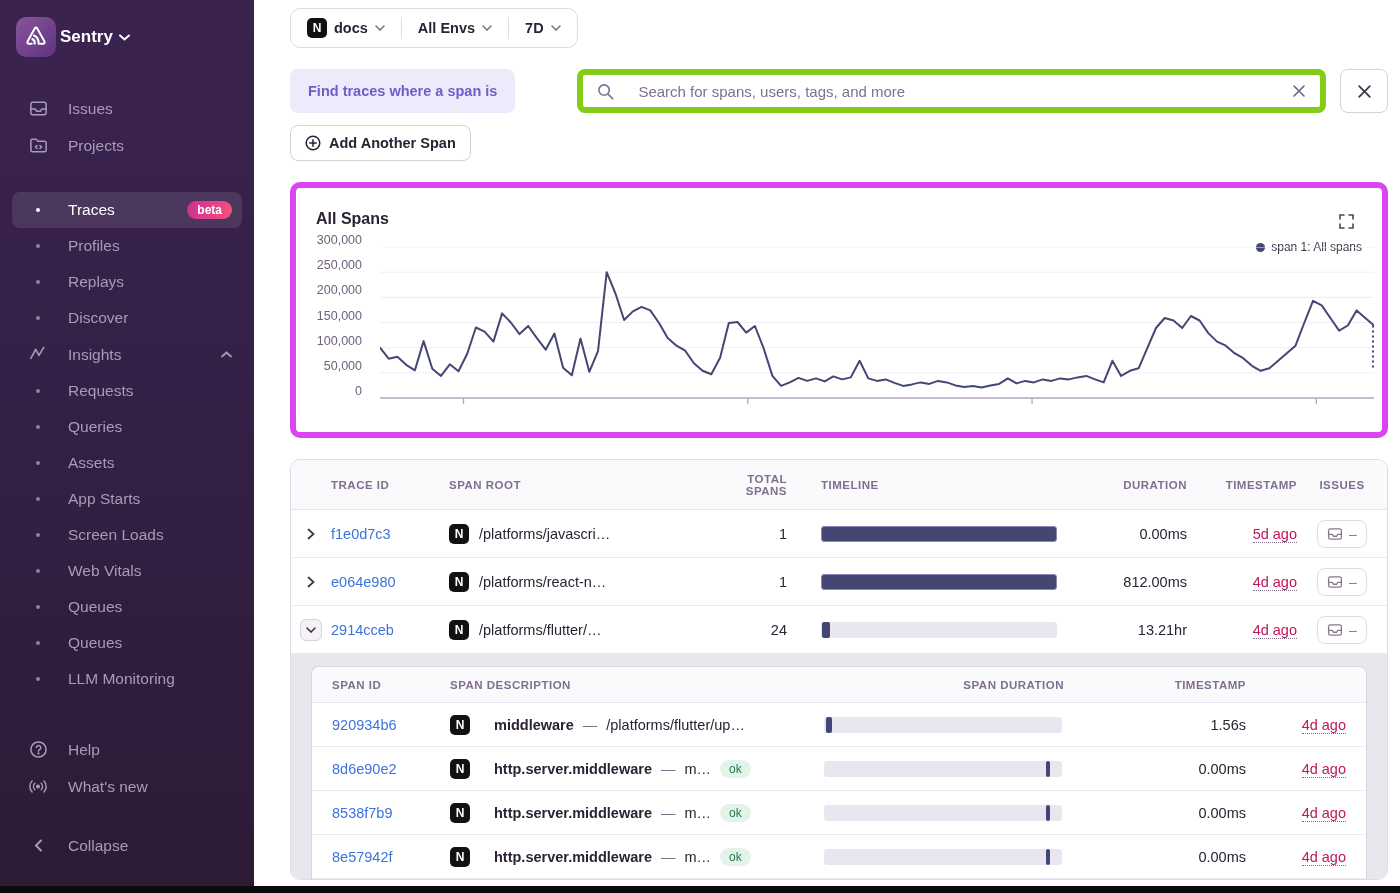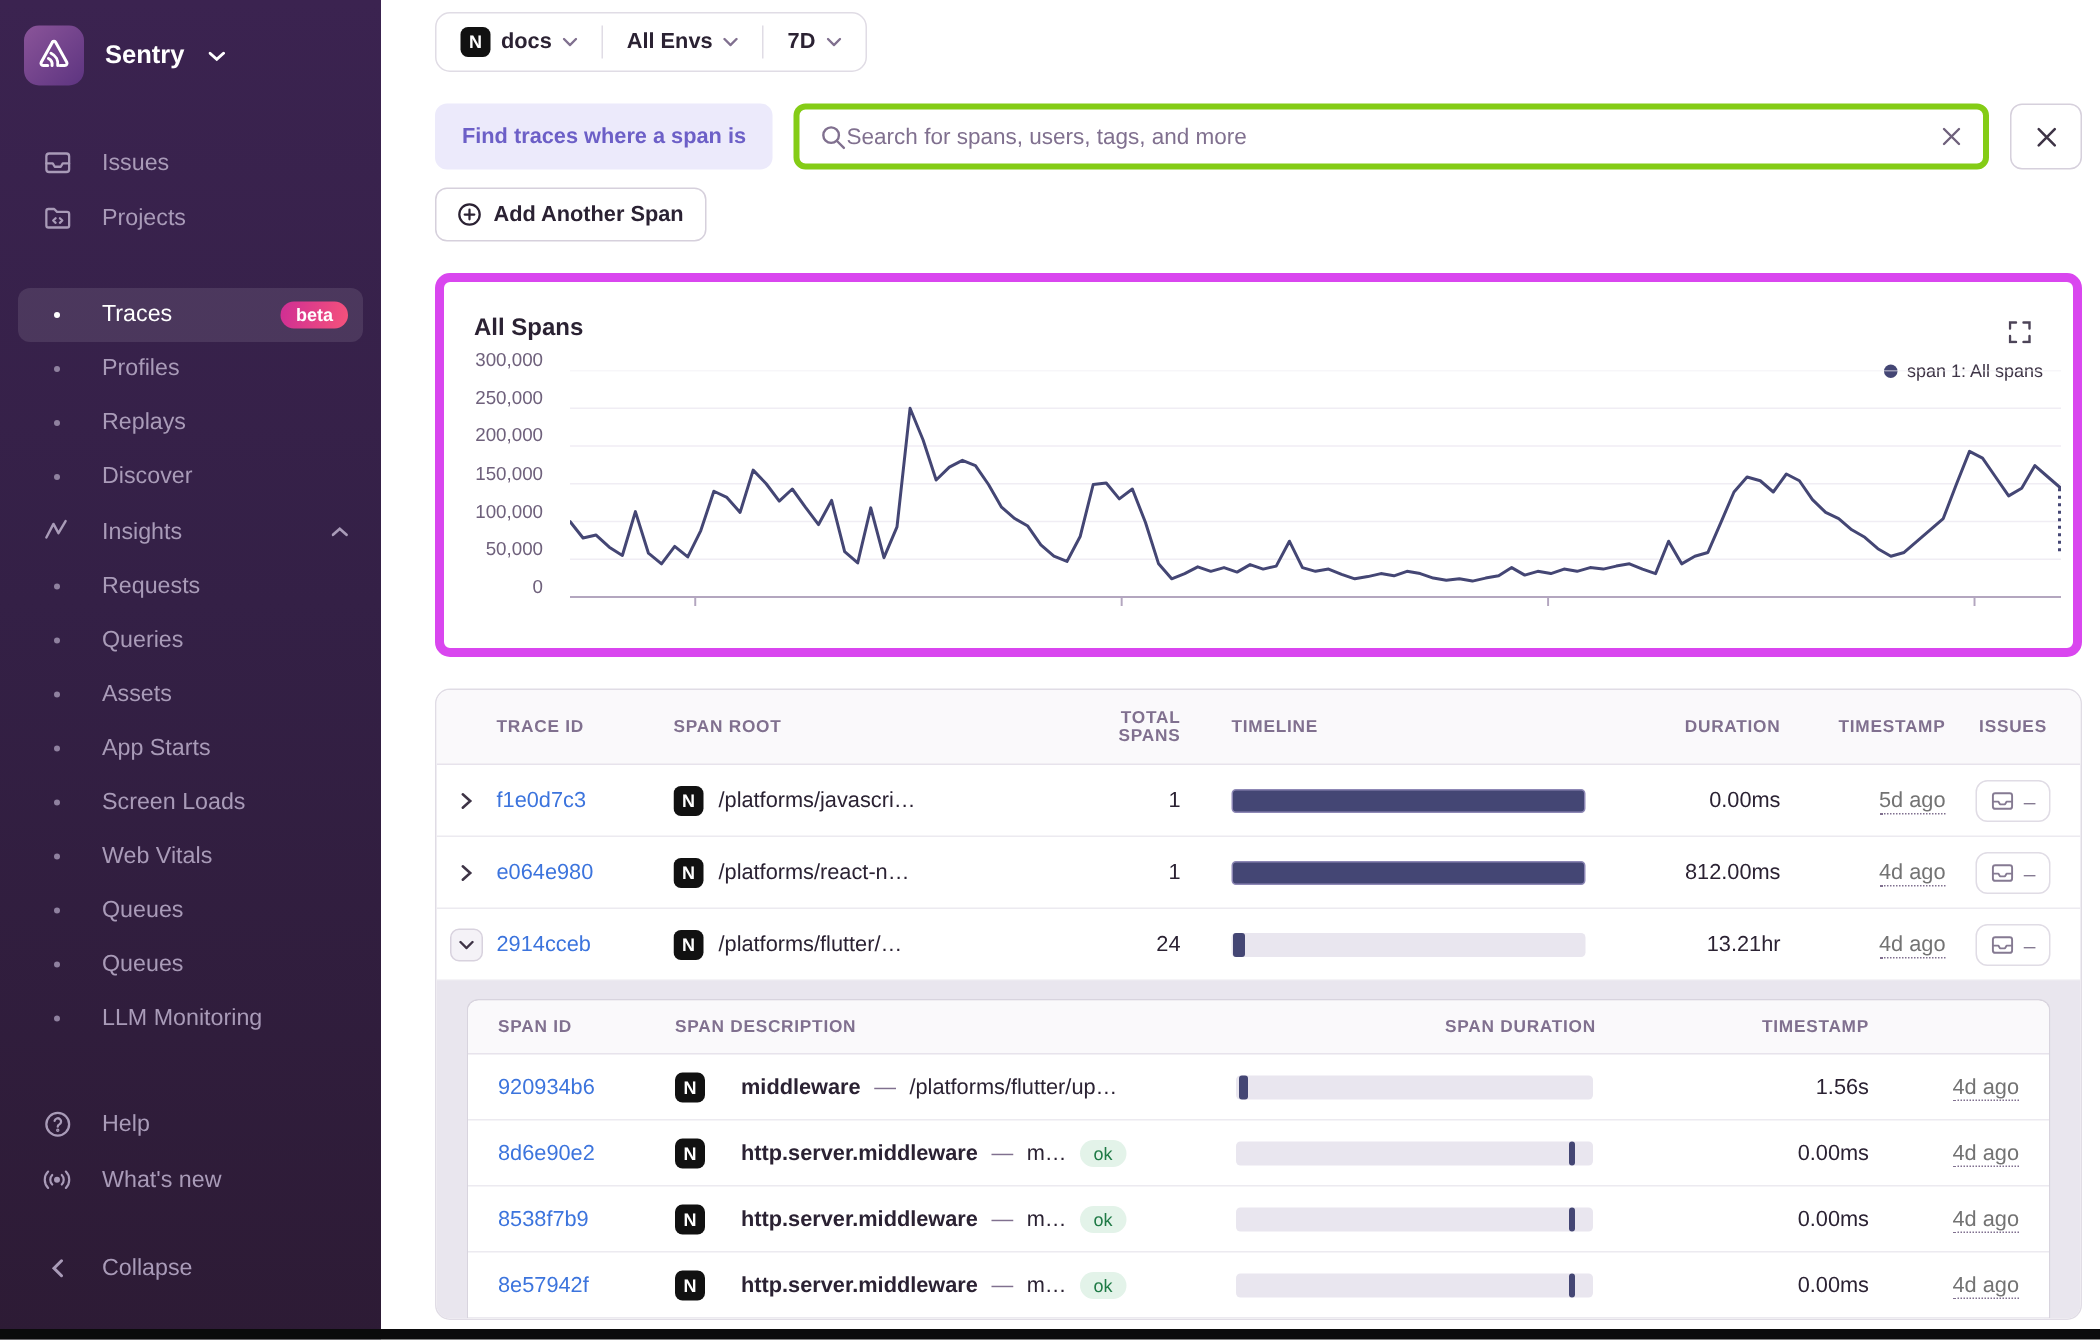--- a/index.html
+++ b/index.html
@@ -4,21 +4,21 @@
 <style>
   * { margin:0; padding:0; box-sizing:border-box; }
   html,body { width:1400px; height:893px; overflow:hidden; background:#fff;
     font-family:"Liberation Sans","DejaVu Sans",sans-serif; color:#2b2233; }
   .page { display:flex; width:1400px; height:893px; position:relative; }
 
   
   .sidebar { width:254px; min-width:254px; height:100%; padding:12px 12px 0 12px;
     background:linear-gradient(180deg,#3b2350 0%,#342046 45%,#2d1b35 100%);
     color:#a99bb8; display:flex; flex-direction:column; overflow:hidden; }
-  .brand { display:flex; align-items:center; gap:14px; padding:2px 4px 0 4px; height:48px; cursor:pointer; }
+  .brand { display:flex; align-items:center; gap:4px; padding:2px 4px 0 4px; height:48px; cursor:pointer; }
   .brand-logo { width:40px; height:40px; border-radius:10px; flex:none;
     background:linear-gradient(135deg,#8a5499 0%,#5d3480 100%); display:flex; align-items:center; justify-content:center; }
   .brand-name { color:#fff; font-weight:700; font-size:17px; }
   .brand .chev { margin-left:2px; }
   nav { margin-top:30px; }
   .nav-item { display:flex; align-items:center; height:36px; padding:0 10px 0 16px;
     font-size:15.5px; color:#a99bb8; border-radius:8px; cursor:pointer; }
   .nav-item .icon-cell { width:20px; margin-right:20px; display:flex; align-items:center; justify-content:center; flex:none; }
   .nav-item.main { height:37px; }
   .nav-item.active { background:rgba(255,255,255,0.10); color:#fff; }
@@ -36,22 +36,22 @@
   .project-pill { display:flex; align-items:center; height:40px; background:#fff;
     border:1px solid #e0dce5; border-radius:10px; padding:0 16px; gap:8px; cursor:pointer; }
   .project-pill .seg { display:flex; align-items:center; gap:7px; font-weight:700; font-size:14.5px; color:#2b2233; }
   .vdiv { width:1px; height:22px; background:#e0dce5; margin:0 8px; }
   .next-icon { width:20px; height:20px; border-radius:5px; background:#111; color:#fff;
     font-weight:700; font-size:12px; display:flex; align-items:center; justify-content:center; flex:none; }
 
   .filter-row { margin-top:21px; display:flex; gap:14px; height:44px; }
   .find-chip { display:flex; align-items:center; background:#eceafb; color:#6c5fc7;
     font-weight:700; font-size:14.5px; border-radius:8px; padding:0 18px; white-space:nowrap; cursor:pointer; }
-  .search-bar { flex:1; display:flex; align-items:center; border:4px solid #84cc16;
-    border-radius:8px; padding:0 14px; gap:0; background:#fff; }
+  .search-bar { flex:1; display:flex; align-items:center; border:6px solid #84cc16;
+    border-radius:8px; padding:0 14px; gap:24px; background:#fff;margin-left:48px; }
   .search-bar input { flex:1; border:none; outline:none; font-size:15px;
     font-family:inherit; color:#2b2233; background:transparent; }
   .search-bar input::placeholder { color:#80708f; }
   .icon-btn { background:none; border:none; cursor:pointer; display:flex; align-items:center; }
   .close-btn { width:48px; height:44px; border:1px solid #d6d0dc; border-radius:8px;
     background:#fff; cursor:pointer; display:flex; align-items:center; justify-content:center; }
 
   .addspan-row { margin-top:12px; }
   .btn-addspan { display:inline-flex; align-items:center; gap:8px; height:36px; padding:0 14px;
     background:#fff; border:1px solid #d6d0dc; border-radius:8px; font-weight:700;
@@ -81,21 +81,21 @@
   .chev-cell { display:flex; justify-content:center; }
   .chev-box { width:22px; height:22px; border:1px solid #d8d2de; background:#f4f2f7; border-radius:6px;
     display:flex; align-items:center; justify-content:center; cursor:pointer; }
   .id-link { color:#3c74dd; cursor:pointer; }
   .root-cell { display:flex; align-items:center; gap:10px; overflow:hidden; white-space:nowrap; }
   .tl-cell { padding-left:34px; }
   .tl-bar-full { width:236px; height:16px; background:#444674; border:1px solid #8d87b5; border-radius:3px; }
   .tl-track { position:relative; width:236px; height:16px; background:#e9e6ef; border-radius:3px; }
   .tl-track .seg { position:absolute; top:0; bottom:0; background:#444674; border-radius:2px; }
   .seg-left { left:1px; width:8px; }
-  .ts { color:#737373; border-bottom:1px dotted #80708f; display:inline; cursor:default; }
+  .ts { color:#be185d; border-bottom:1px dotted #80708f; display:inline; cursor:default; }
   .issues-btn { display:inline-flex; align-items:center; gap:6px; height:28px; padding:0 9px;
     border:1px solid #e0dce5; border-radius:8px; background:#fff; color:#857a92; font-size:14px; cursor:pointer; }
 
   
   .expanded { background:#e9e6ee; padding:12px 20px 0 20px; }
   .span-card { background:#fff; border:1px solid #d8d4de; border-radius:8px 8px 0 0; border-bottom:none; overflow:hidden; }
   .s-grid { display:grid; grid-template-columns:20px 118px 44px 330px 240px 1fr 100px 20px; align-items:center; }
   .s-header { height:36px; background:#faf9fb; border-bottom:1px solid #e7e3ec;
     font-size:11.5px; font-weight:700; letter-spacing:.5px; color:#80708f; }
   .s-row { height:44px; border-bottom:1px solid #eceaf0; font-size:14.5px; }

